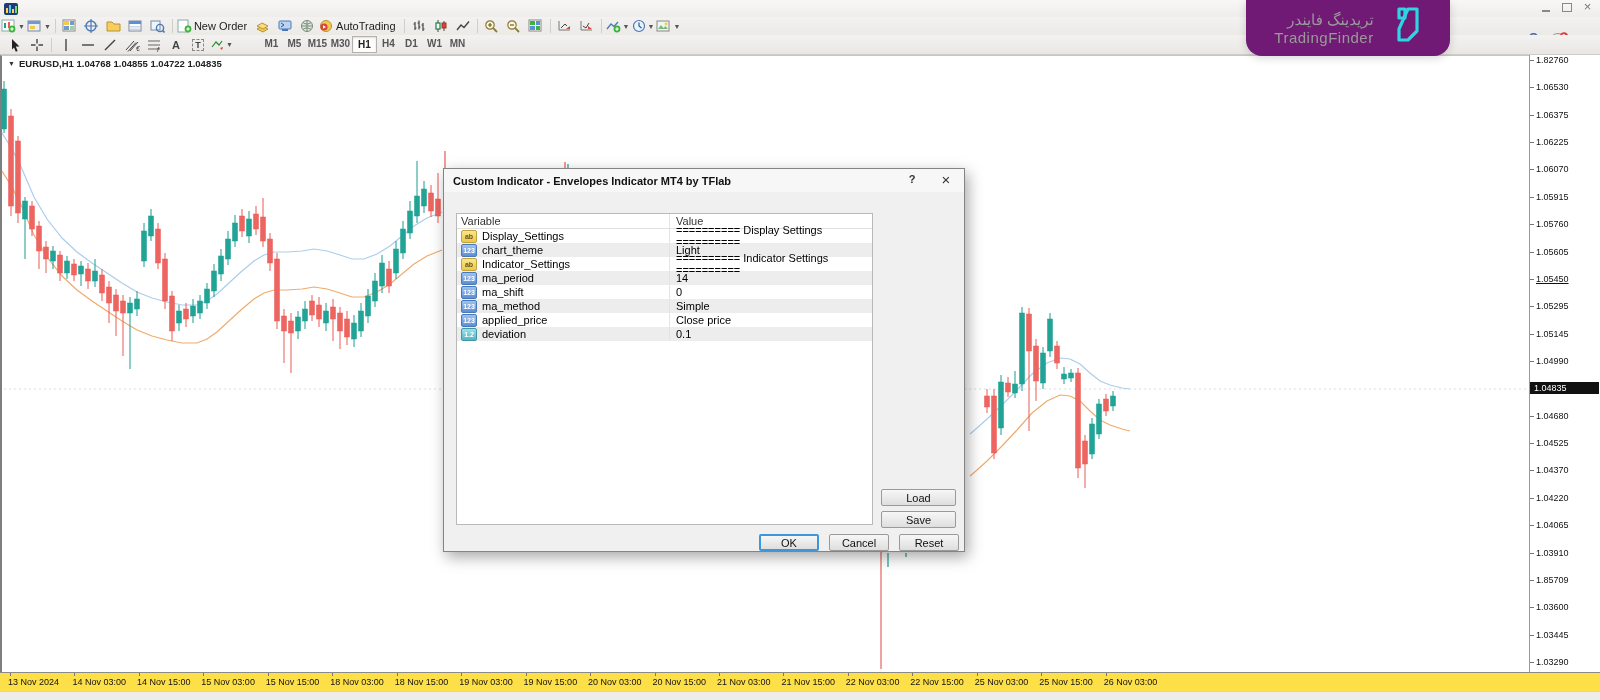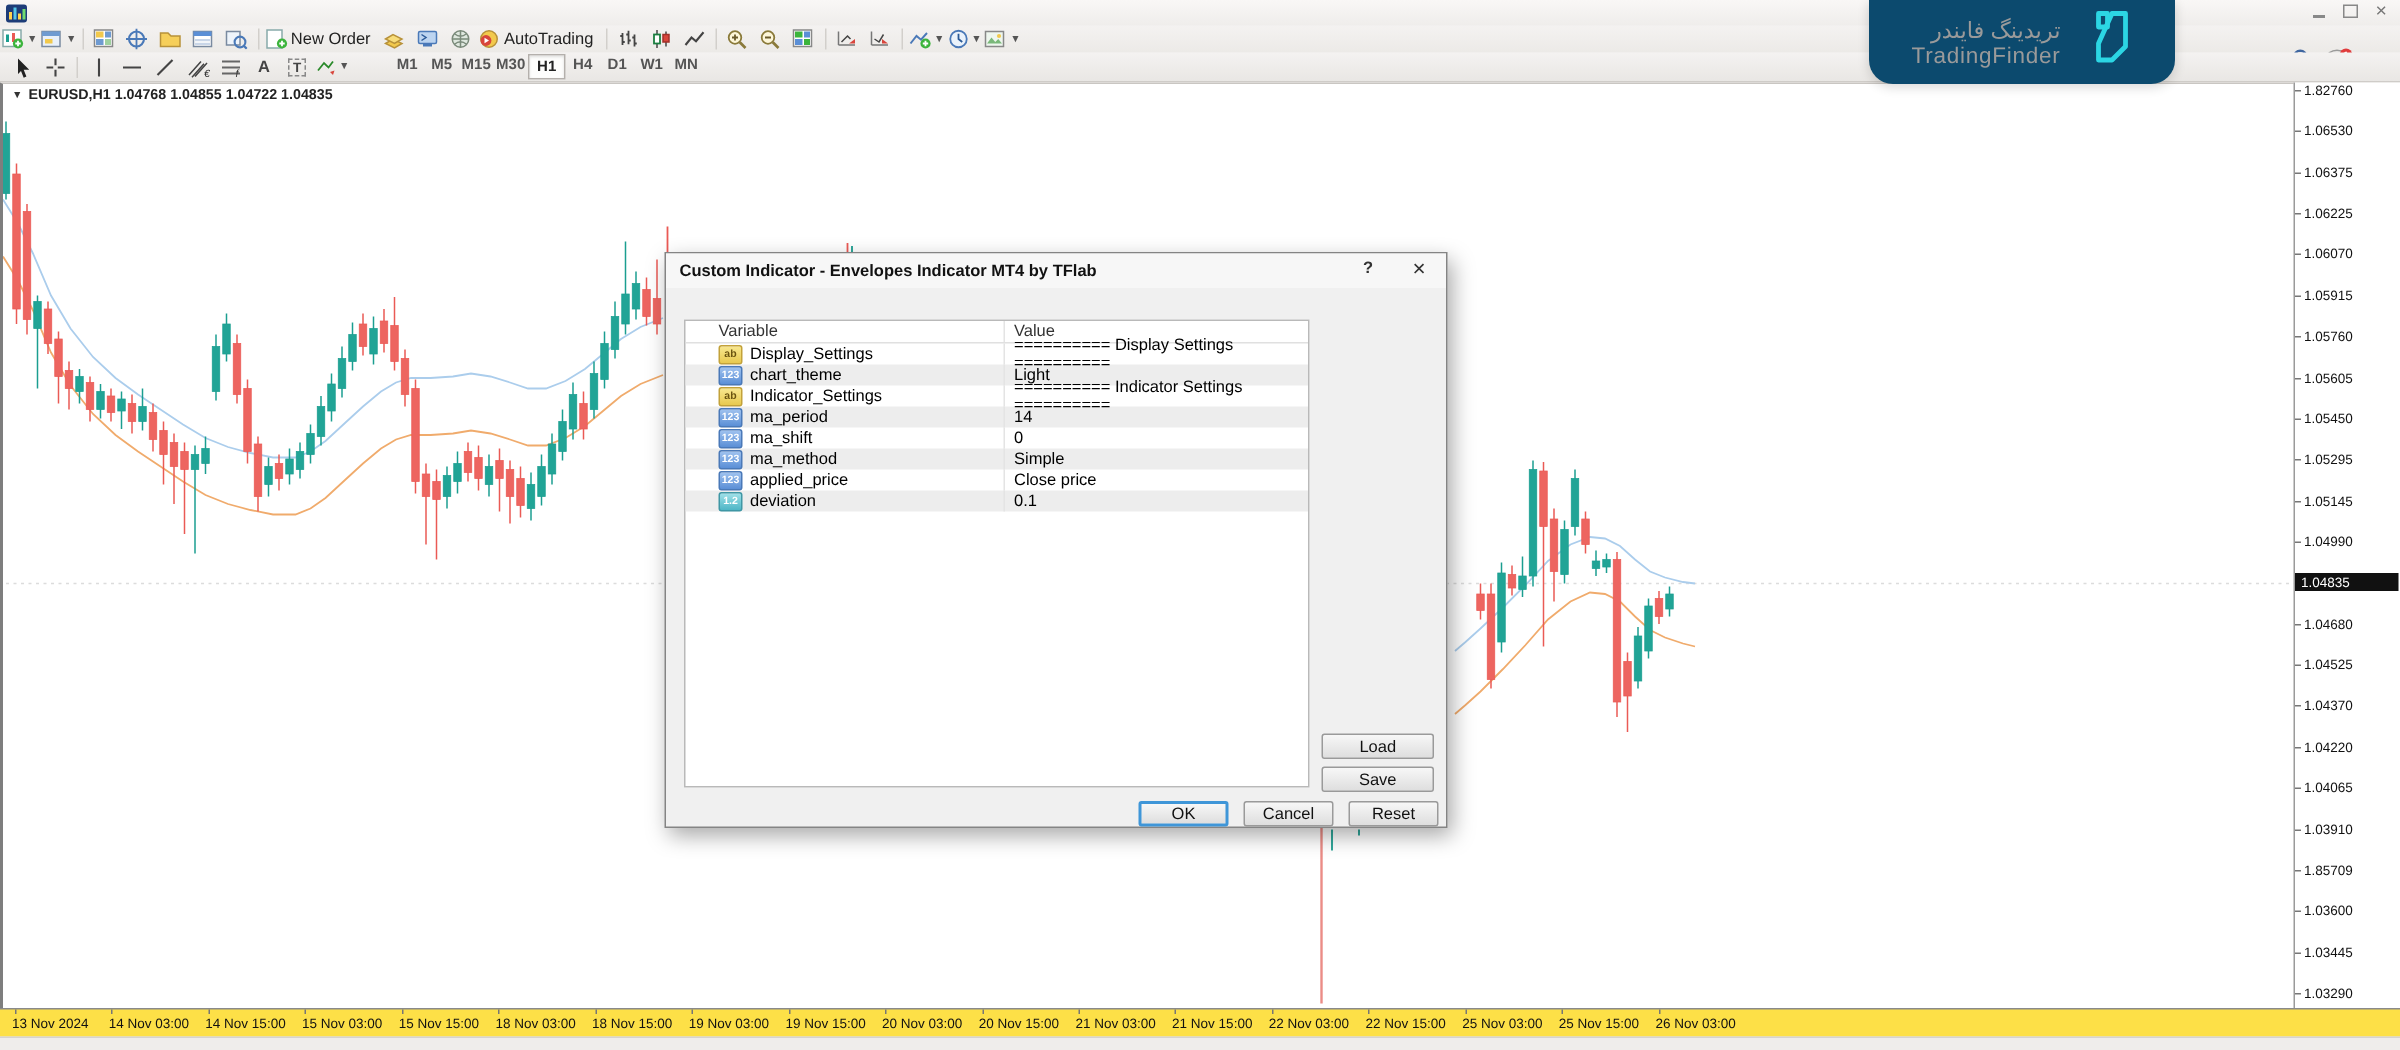--- a/index.html
+++ b/index.html
@@ -31,21 +31,21 @@
   .tbtn{height:16px;min-width:20px;padding:0 1px;display:flex;align-items:center;justify-content:center;gap:1px;}
   .tbtn svg{display:block;}
   .drop{font-size:7px;color:#555;margin-left:1px;}
   .tlabel{margin:0 4px 0 1px;color:#222;}
   .tf{width:23px;height:15px;display:flex;align-items:center;justify-content:center;
       font-size:10px;color:#555;font-weight:bold;}
   .tf.active{background:#fdfdfc;border:1px solid #b4b0ac;box-shadow:inset 0 1px 2px rgba(0,0,0,.12);color:#222;}
   .glyph{font-size:11px;color:#444;font-weight:bold;}
   .search-ico,.chat-ico{position:absolute;top:15px;}
   
-  .banner{position:absolute;left:1246px;top:0;width:204px;height:56px;background:#0c4a6e;
+  .banner{position:absolute;left:1246px;top:0;width:204px;height:56px;background:#701a75;
     border-radius:0 0 16px 16px;box-shadow:0 2px 8px rgba(0,0,0,.16);z-index:40;
     display:flex;align-items:center;justify-content:center;gap:10px;}
   .brand-text{text-align:right;color:#8a8a8a;}
   .brand-fa{font-size:15px;direction:rtl;color:#9a9a9a;}
   .brand-en{font-size:15px;letter-spacing:.5px;color:#9a9a9a;}
   
   .chartwrap{position:absolute;left:0;top:55px;width:1600px;height:617px;background:#fff;
     border-top:1px solid #c9c6c2;border-left:2px solid #7e7e7e;box-sizing:border-box;}
   #plot{position:absolute;left:0;top:0;}
   .symlabel{position:absolute;left:6px;top:2px;font-size:9.5px;font-weight:bold;color:#222;
@@ -71,21 +71,21 @@
   .dlg-close{position:absolute;right:8px;top:1px;width:20px;height:19px;text-align:center;
     font-size:15px;color:#333;line-height:19px;}
   .tabs{display:flex;margin:6px 0 0 8px;height:18px;border-bottom:1px solid #acacac;width:409px;}
   .tab{padding:2px 8px 3px;color:#222;border:1px solid transparent;border-bottom:none;margin-bottom:-1px;}
   .tab.active{background:#fdfdfd;border-color:#acacac;border-radius:2px 2px 0 0;position:relative;top:-2px;padding-top:4px;}
   .ptable{position:absolute;left:12px;top:44px;width:417px;height:312px;background:#fff;
     border:1px solid #b9b9b9;box-sizing:border-box;overflow:hidden;}
   .prow{display:flex;height:14px;align-items:center;}
   .prow.head{border-bottom:1px solid #e0e0e0;color:#333;}
   .prow.stripe{background:#ededed;}
-  .pc1{width:212px;display:flex;align-items:center;gap:5px;padding-left:22px;box-sizing:border-box;height:100%;}
+  .pc1{width:212px;display:flex;align-items:center;gap:5px;padding-left:4px;box-sizing:border-box;height:100%;}
   .pc2{flex:1;border-left:1px solid #e4e4e4;padding-left:6px;height:100%;display:flex;align-items:center;}
   .vicon{width:14px;height:11px;border-radius:2px;font-size:7px;font-weight:bold;display:flex;
     align-items:center;justify-content:center;flex:none;}
   .vicon.ab{background:linear-gradient(#f8e78e,#e8c94f);border:1px solid #c3a23a;color:#6b5410;}
   .vicon.num{background:linear-gradient(#9fc2ef,#5b8fd6);border:1px solid #4a79b8;color:#fff;}
   .vicon.dbl{background:linear-gradient(#9fe0e8,#4fb6c6);border:1px solid #3f97a5;color:#fff;}
   .btn{position:absolute;height:17px;background:linear-gradient(#f7f7f7,#dedede);
     border:1px solid #9a9a9a;border-radius:2px;font-size:11px;color:#111;
     display:flex;align-items:center;justify-content:center;box-sizing:border-box;}
   .btn.ok{border:2px solid #3f96d8;}
@@ -564,21 +564,21 @@
 </div>
 <div class="paxis" id="price-axis">
     <div class="ptick" style="top: 0px;">1.82760</div>
     <div class="ptick" style="top: 27.3636px;">1.06530</div>
     <div class="ptick" style="top: 54.7273px;">1.06375</div>
     <div class="ptick" style="top: 82.0909px;">1.06225</div>
     <div class="ptick" style="top: 109.455px;">1.06070</div>
     <div class="ptick" style="top: 136.818px;">1.05915</div>
     <div class="ptick" style="top: 164.182px;">1.05760</div>
     <div class="ptick" style="top: 191.545px;">1.05605</div>
-    <div class="ptick" style="top: 218.909px;">1.05450</div>
+    <div class="ptick" style="top: 218.909px; text-decoration: underline;">1.05450</div>
     <div class="ptick" style="top: 246.273px;">1.05295</div>
     <div class="ptick" style="top: 273.636px;">1.05145</div>
     <div class="ptick" style="top: 301px;">1.04990</div>
     <div class="pcur" style="top: 327.364px;">1.04835</div>
     <div class="ptick" style="top: 355.727px;">1.04680</div>
     <div class="ptick" style="top: 383.091px;">1.04525</div>
     <div class="ptick" style="top: 410.455px;">1.04370</div>
     <div class="ptick" style="top: 437.818px;">1.04220</div>
     <div class="ptick" style="top: 465.182px;">1.04065</div>
     <div class="ptick" style="top: 492.545px;">1.03910</div>

